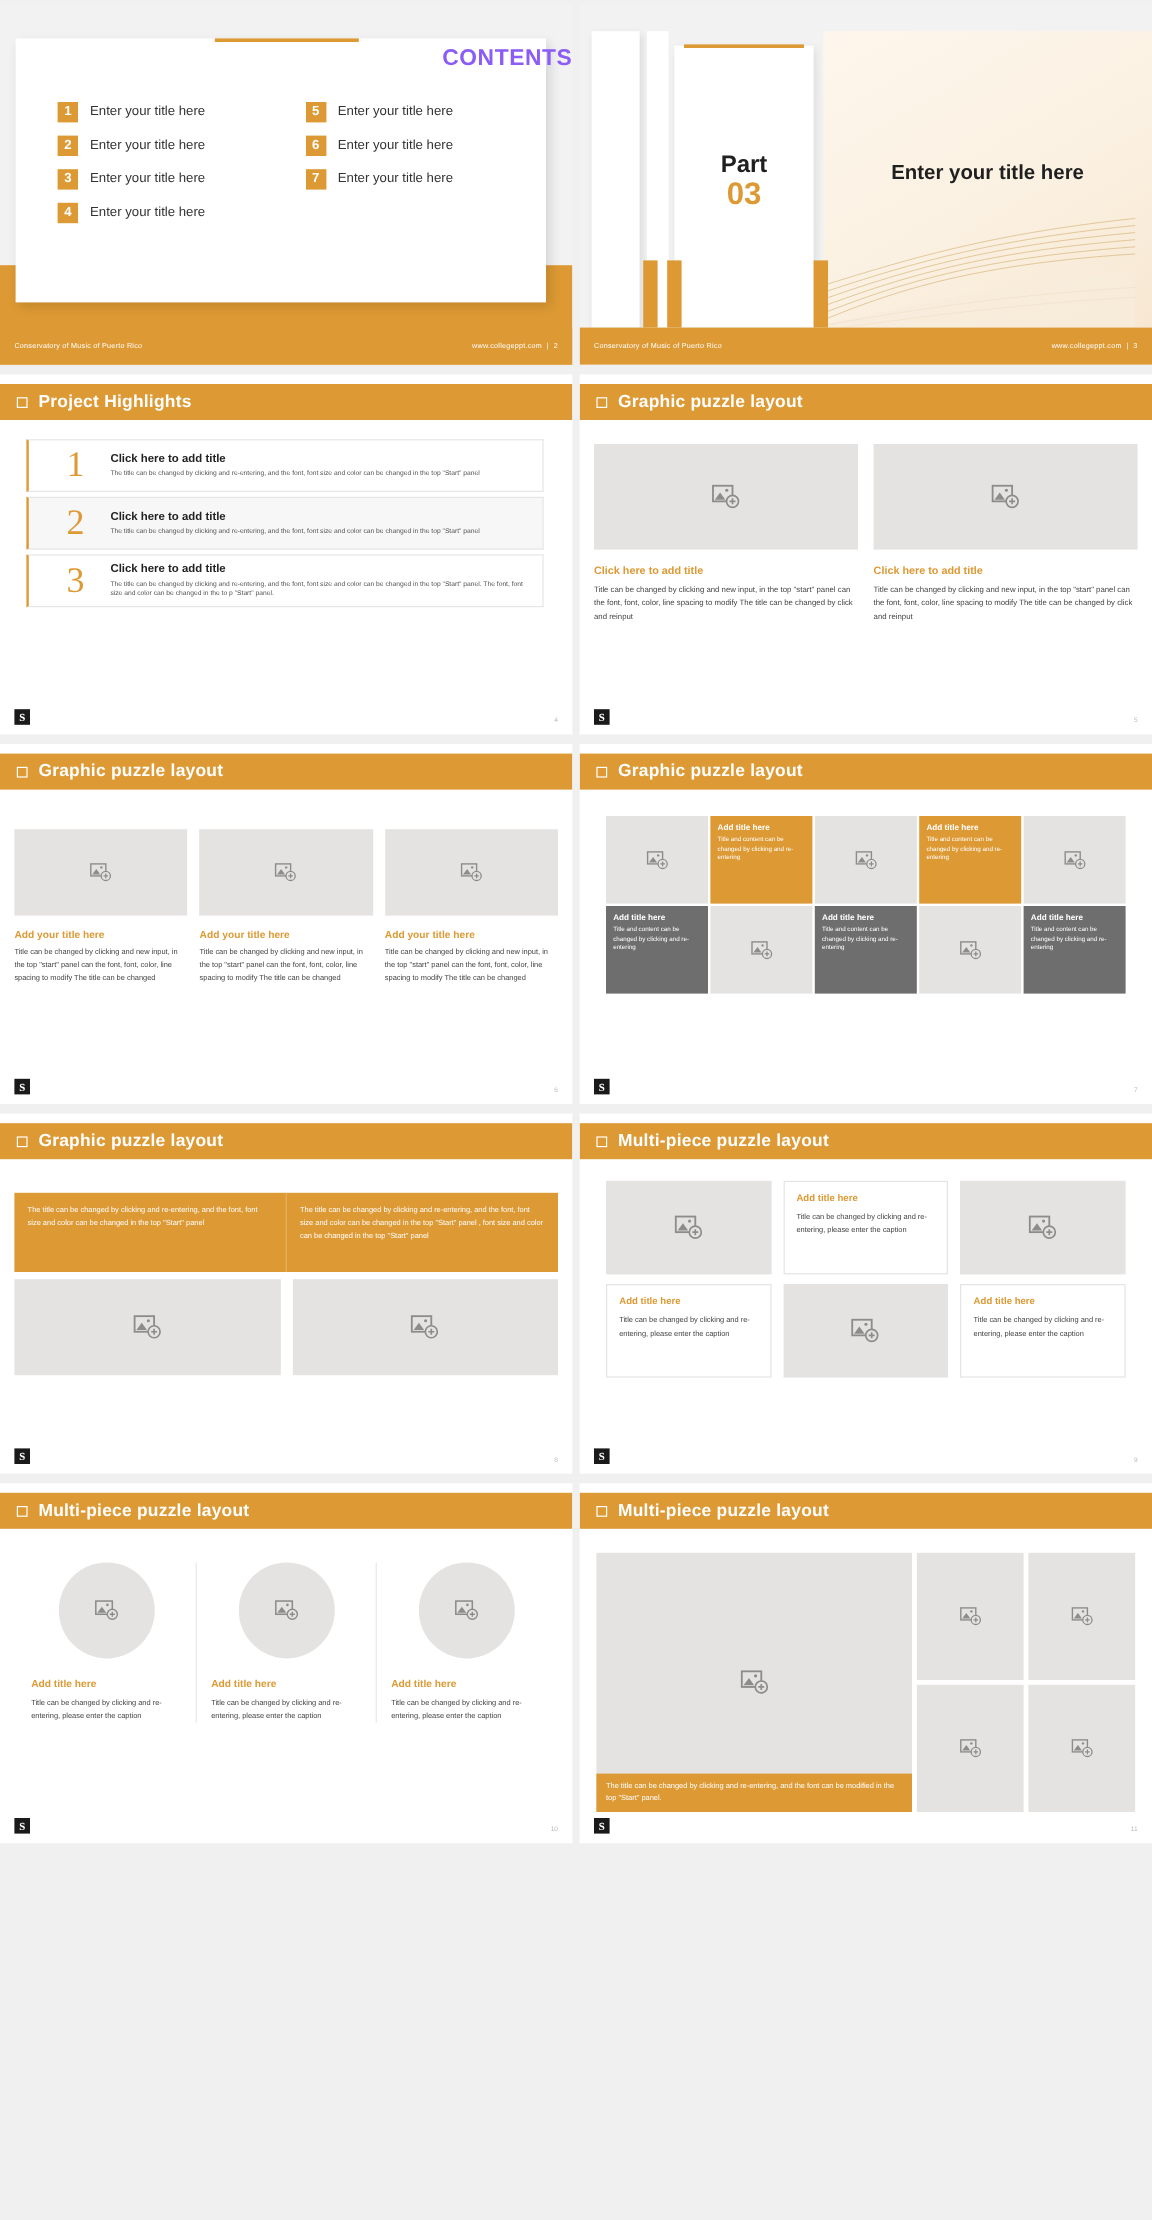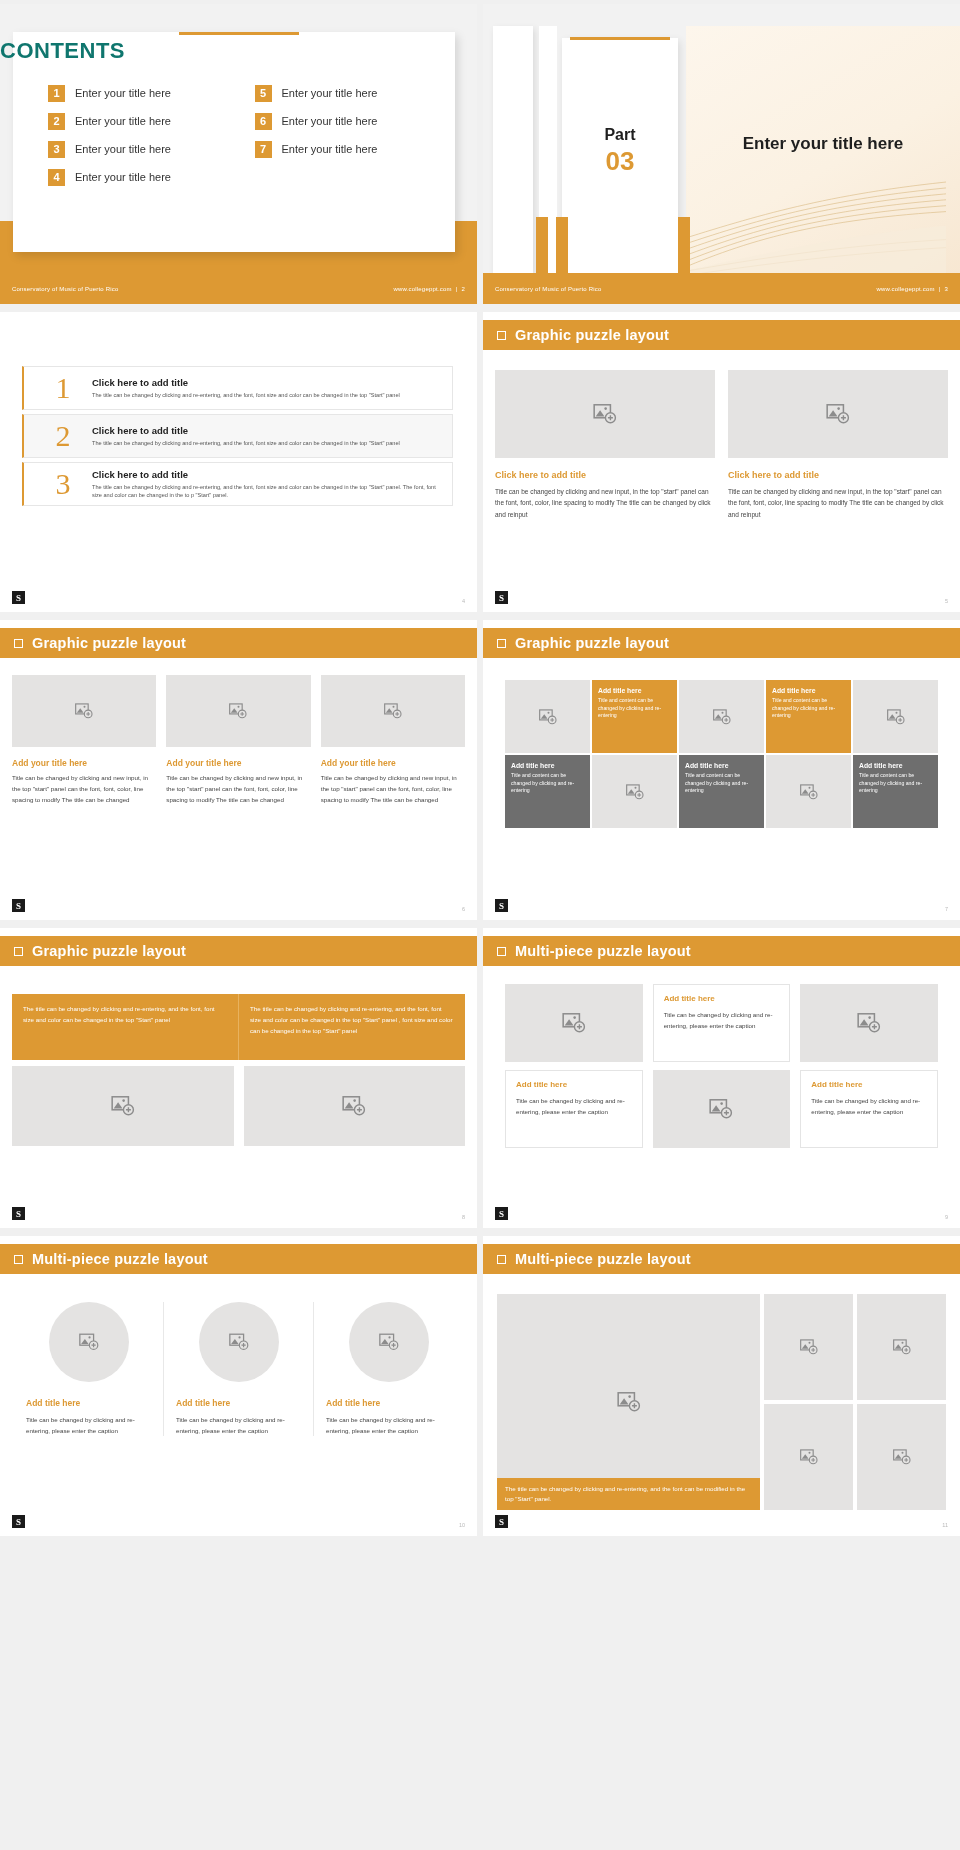--- a/index.html
+++ b/index.html
@@ -30,22 +30,22 @@
     left: 13px; top: 28px; right: 22px; bottom: 52px;
     background: #fff;
     box-shadow: 3px 4px 9px rgba(0,0,0,.13);
   }
   .s-contents .title-rule {
     position: absolute; left: 50%; transform: translateX(-50%);
     top: 28px; width: 120px; height: 3px; background: #dd9933;
   }
   .s-contents .ct-title {
     position: absolute; left: 0; right: 0; top: 34px;
-    text-align: left;
-    font-size: 22px; font-weight: bold; letter-spacing: .5px; color: #0f766e;
+    text-align: right;
+    font-size: 19px; font-weight: bold; letter-spacing: .5px; color: #8b5cf6;
   }
   .s-contents .toc {
     position: absolute; left: 48px; top: 78px; right: 30px;
     display: grid; grid-template-columns: 1fr 1fr; column-gap: 14px;
   }
   .toc-col { display: flex; flex-direction: column; gap: 6px; }
   .toc-item { display: flex; align-items: center; gap: 10px; height: 22px; }
   .toc-num {
     width: 17px; height: 17px; background: #dd9933; color: #fff;
     font-size: 11px; font-weight: bold;
@@ -79,21 +79,21 @@
   .s-part .panel-left {
     position: absolute; left: 79px; top: 34px; width: 116px; bottom: 31px;
     background: #fff; box-shadow: 2px 3px 8px rgba(0,0,0,.10);
   }
   .s-part .panel-rule {
     position: absolute; left: 87px; top: 33px; width: 100px; height: 3px;
     background: #dd9933;
   }
   .s-part .part-word {
     position: absolute; left: 79px; width: 116px; top: 122px;
-    text-align: center; font-size: 16px; font-weight: bold; color: #1f1f1f;
+    text-align: center; font-size: 20px; font-weight: bold; color: #1f1f1f;
   }
   .s-part .part-num {
     position: absolute; left: 79px; width: 116px; top: 142px;
     text-align: center; font-size: 26px; font-weight: bold; color: #dd9933;
   }
   .s-part .panel-right {
     position: absolute; left: 203px; top: 22px; right: 0; bottom: 31px;
     background: linear-gradient(150deg, #fdf6ec 0%, #fbf1e2 55%, #f7e7d2 100%);
     overflow: hidden;
   }
@@ -152,21 +152,21 @@
 
   
   .two { position: absolute; left: 12px; right: 12px; top: 58px; display: flex; gap: 13px; }
   .two > div { flex: 1; }
   .two .ph { height: 88px; }
   .cap-t { color: #dd9933; font-size: 9px; font-weight: bold; margin: 12px 0 6px; }
   .cap-d { font-size: 6.5px; color: #444; line-height: 1.75; }
 
   
   .three { position: absolute; left: 12px; right: 12px; top: 55px; display: flex; gap: 10px; }
-  .three > div { flex: 1; }
+  .three > div { flex: 1; margin-top: 16px; }
   .three .ph { height: 72px; }
   .three .cap-t { font-size: 8.5px; margin: 11px 0 5px; }
   .three .cap-d { font-size: 6.2px; line-height: 1.75; }
 
   
   .pz { position: absolute; left: 22px; right: 22px; top: 60px;
         display: grid; grid-template-columns: repeat(5, 1fr); grid-auto-rows: 73px; gap: 2px; }
   .pz .tile-img { background: #e4e3e2; display: flex; align-items: center; justify-content: center; }
   .pz .tile-img svg { width: 20px; height: 20px; }
   .pz .tile-o { background: #dd9933; color: #fff; padding: 7px 6px; }
@@ -309,20 +309,24 @@
       <span>Conservatory of Music of Puerto Rico</span>
       <span class="fr">
         <span>www.collegeppt.com</span>
         <span>|</span>
         <span>3</span>
       </span>
     </div>
   </div>
 
   <div class="slide">
+    <div class="hdr">
+      <span class="hdr-sq"></span>
+      <span class="hdr-txt">Project Highlights</span>
+    </div>
     <div class="hl-list">
       <div class="hl-row">
         <div class="hl-num">1</div>
         <div class="hl-body">
           <div class="hl-t">Click here to add title</div>
           <div class="hl-d">The title can be changed by clicking and re-entering, and the font, font size and color can be changed in the top "Start" panel</div>
         </div>
       </div>
       <div class="hl-row alt">
         <div class="hl-num">2</div>

